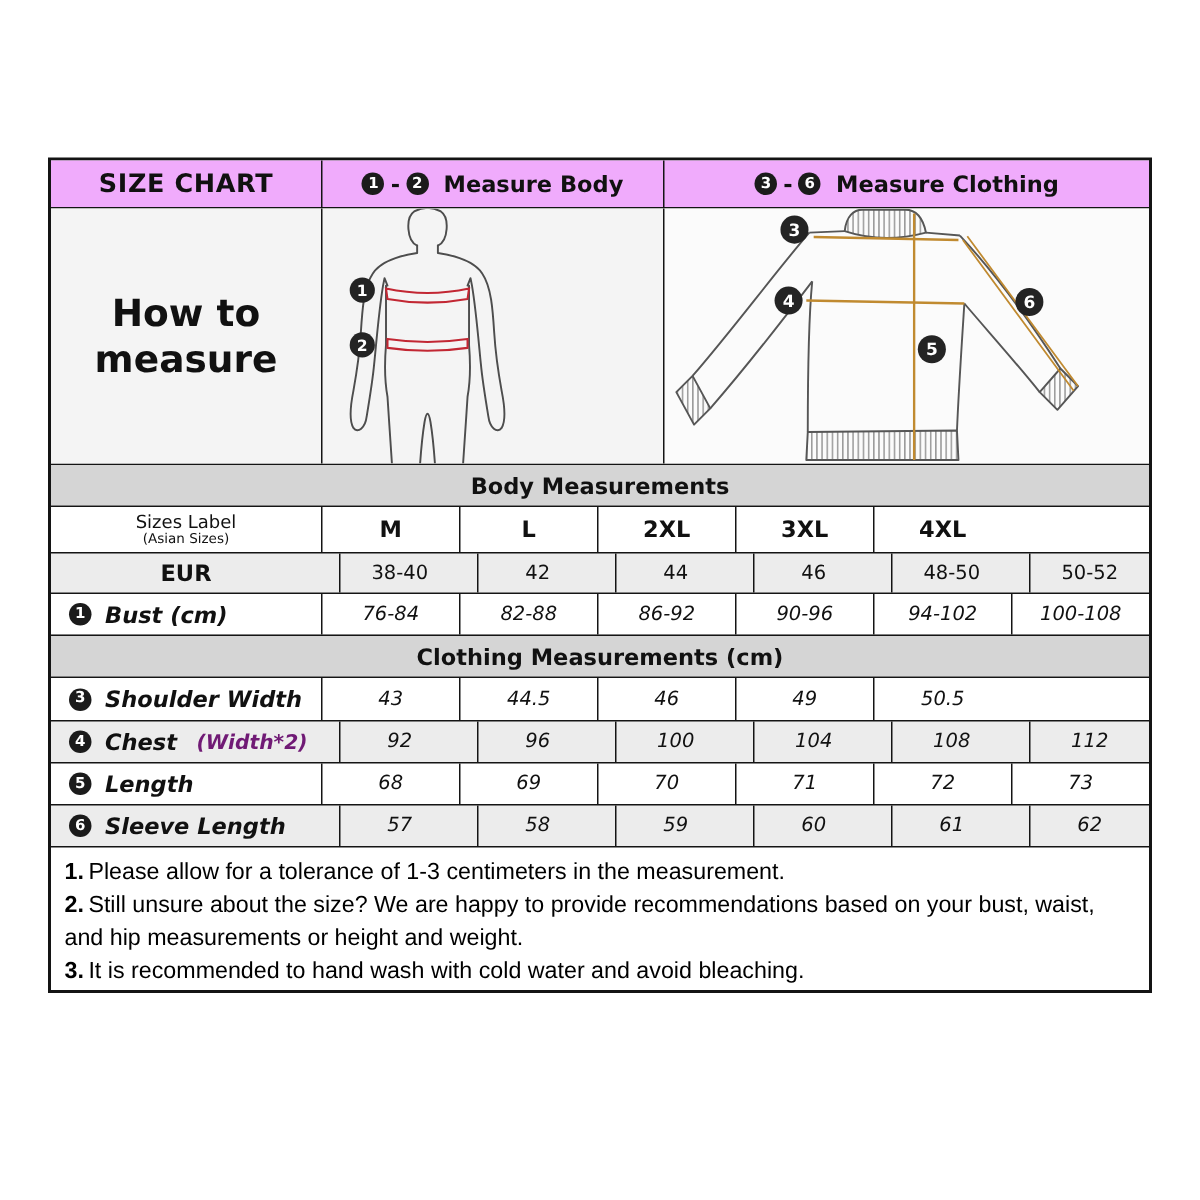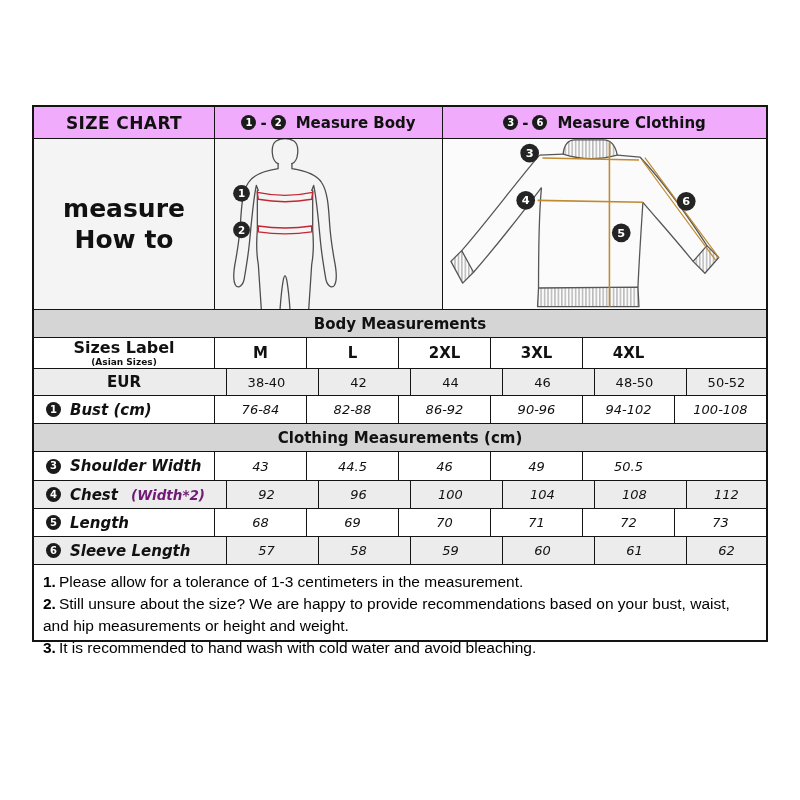--- a/index.html
+++ b/index.html
@@ -30,30 +30,30 @@
   .sect{height:28px;background:#d5d5d5;display:flex;align-items:center;justify-content:center;
         font-weight:bold;font-size:15px;border-top:1px solid #141414;box-sizing:border-box;}
   
   .h31{height:31px}.h27{height:27px}.h28{height:28px}.h29{height:29px}
   .gray{background:#ececec;gap:12px;}
   .v{font-size:13px;}
   .ital{font-style:italic;}
   .szbold{font-weight:bold;font-size:15px;}
   .lblc{font-weight:bold;font-size:15px;}
   .sizes-label-cell{flex-direction:column;line-height:1;}
-  .sl1{font-weight:bold;font-size:16px;}
-  .sl2{font-weight:bold;font-size:9px;margin-top:2px;}
+  .sl1{font-weight:normal;font-size:12px;}
+  .sl2{font-weight:normal;font-size:9px;margin-top:2px;}
   .mlabel{justify-content:flex-start;padding-left:12px;gap:9px;
           font-weight:bold;font-style:italic;font-size:15px;}
   .cnum{flex:0 0 auto;width:15px;height:15px;border-radius:50%;background:#1b1b1b;color:#fff;
         font-size:10px;font-weight:bold;font-style:normal;display:inline-flex;
         align-items:center;justify-content:center;line-height:1;}
   .wnote{color:#701a75;font-size:13.5px;margin-left:4px;font-weight:bold;font-style:italic;}
   
-  .notes{border-top:1px solid #141414;height:76px;box-sizing:border-box;padding:6px 9px 0;
+  .notes{border-top:1px solid #141414;height:96px;box-sizing:border-box;padding:6px 9px 0;
          font-family:"Liberation Sans",sans-serif;font-size:15.5px;line-height:1.42;color:#000;}
   .note b{margin-right:3px;}
 </style>
 </head>
 <body>
 
 <div class="sheet">
 
   <div class="r header-row">
     <div class="cell first hc title-cell">SIZE CHART</div>
@@ -66,22 +66,22 @@
     <div class="cell hc measure-hc">
       <span class="cnum">3</span>
       <span class="dash">-</span>
       <span class="cnum">6</span>
       <span class="lbl">Measure Clothing</span>
     </div>
   </div>
 
   <div class="r howto-row">
     <div class="cell first howto-cell">
+      <span>How to</span>
       <span>measure</span>
-      <span>How to</span>
     </div>
 
     <div class="cell body-cell">
       <svg class="dsvg" viewBox="0 0 228 172" preserveAspectRatio="xMidYMid meet">
         <g stroke="#4d4d4d" stroke-width="1.3" fill="none" stroke-linecap="round" stroke-linejoin="round">
           <path d="M 63 25 C 56 22 55 6 61 2 Q 70 -3 79 2 C 85 6 84 22 77 25"></path>
           <path d="M 63 25 L 63 30 C 50 32 38 36 33 44 C 27 53 26 68 25 84 C 24 100 22 112 20 123 C 18 133 17 143 20 148 C 23 152 28 148 29 140 C 31 128 33 116 34 105 C 35 96 37 70 40 52 L 41 47 L 43 52"></path>
           <path d="M 77 25 L 77 30 C 90 32 102 36 107 44 C 113 53 114 68 115 84 C 116 100 118 112 120 123 C 122 133 123 143 120 148 C 117 152 112 148 111 140 C 109 128 107 116 106 105 C 105 96 103 70 100 52 L 99 47 L 97 52"></path>
           <path d="M 42 52 C 42 68 42 80 42 92 C 41 104 41 116 43 127 C 44 142 45 158 46 172"></path>
           <path d="M 98 52 C 98 68 98 80 98 92 C 99 104 99 116 97 127 C 96 142 95 158 94 172"></path>

